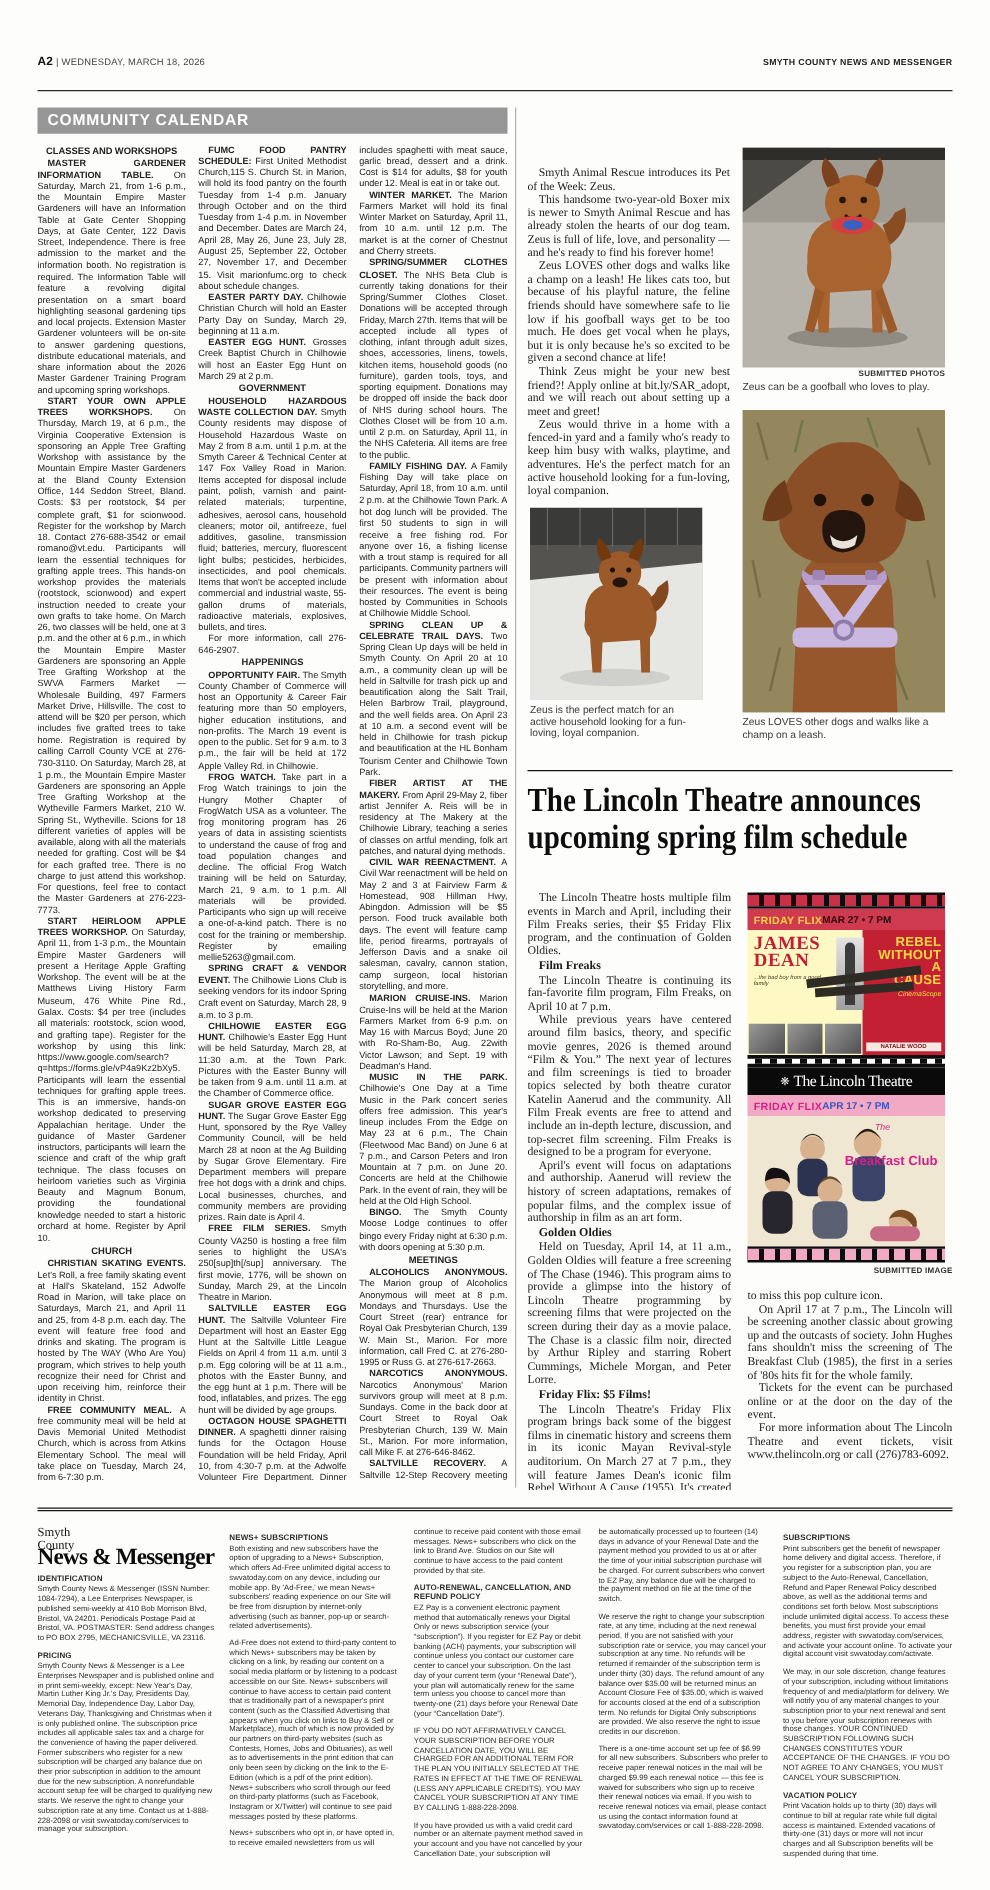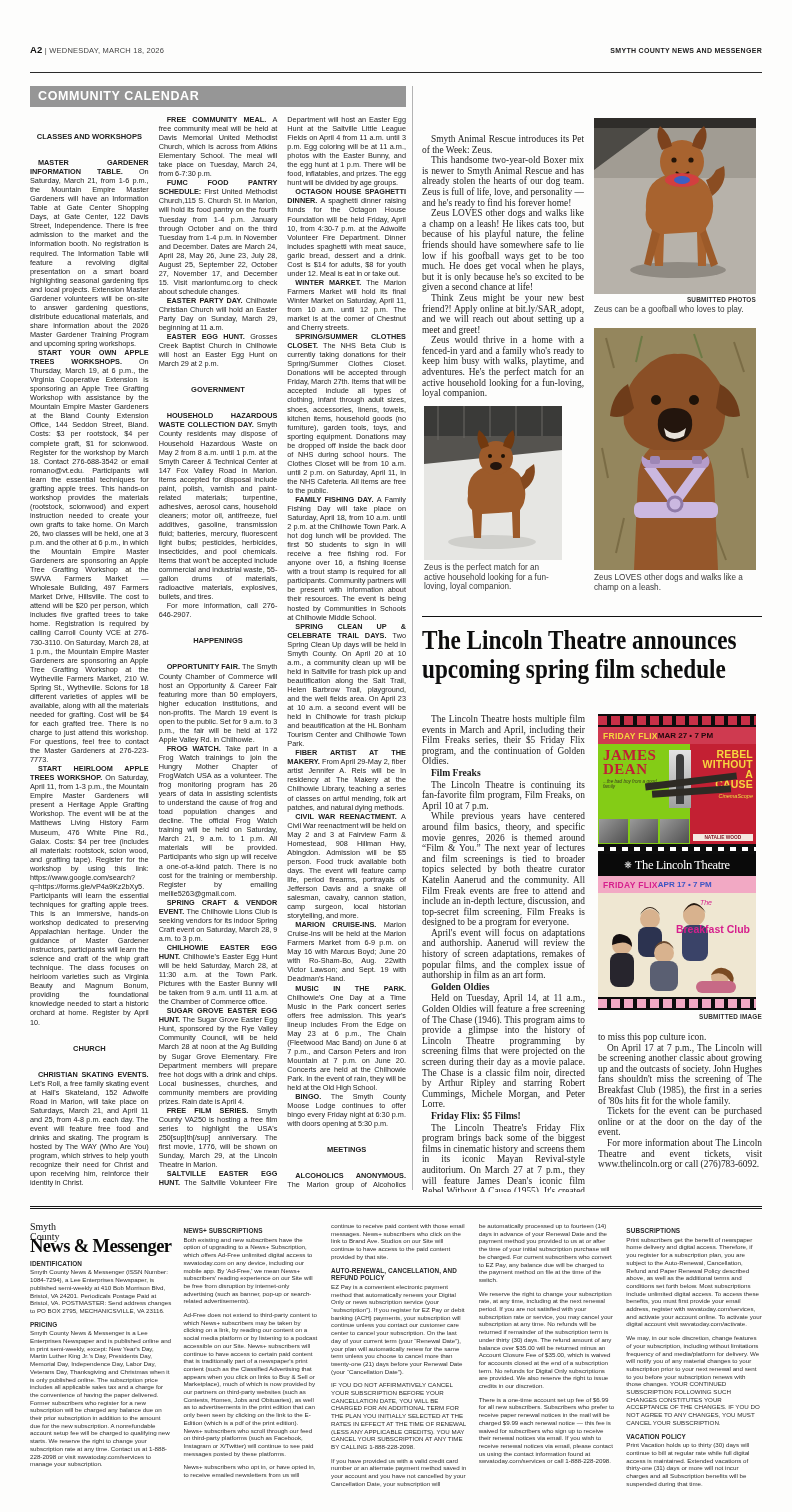--- a/index.html
+++ b/index.html
@@ -11,21 +11,21 @@
   .folio-left{font-size:7.5px;color:#444;letter-spacing:.2px;}
   .folio-left b{font-size:9.5px;color:#111;}
   .folio-right{font-size:7px;font-weight:bold;color:#222;letter-spacing:.3px;}
   .folio-rule{position:absolute;top:72px;left:30px;width:732px;height:1px;background:#2a2a2a;}
 
   
   .calendar{position:absolute;left:30px;top:86px;width:376px;}
   .cal-bar{height:21px;background:#969696;color:#fff;font-weight:bold;font-size:12.5px;letter-spacing:.6px;line-height:21px;padding-left:8px;box-sizing:border-box;}
   .cal-cols{margin-top:8px;height:1075px;column-count:3;column-gap:10px;column-fill:auto;overflow:hidden;
             font-size:7.3px;line-height:9.05px;text-align:justify;word-spacing:-.2px;color:#222;}
-  .cal-header{font-weight:bold;text-align:center;font-size:7.5px;margin:17px 0;}
+  .cal-header{font-weight:bold;text-align:center;font-size:7.5px;margin:1px 0;}
   .cal-entry{margin:0;text-indent:8px;}
   .cal-title{font-weight:bold;}
 
   .v-rule{position:absolute;left:412px;top:86px;width:1px;height:1104px;background:#b3b3b3;}
 
   
   .headline{font-family:"Liberation Serif","DejaVu Serif",serif;font-weight:bold;color:#0d0d0d;}
   .hl-inner{display:inline-block;transform-origin:0 60%;white-space:nowrap;}
   .serif-body{font-family:"Liberation Serif","DejaVu Serif",serif;font-size:9.4px;line-height:10.6px;text-align:justify;color:#1b1b1b;}
   .art-p{margin:0;text-indent:9px;}
@@ -58,21 +58,21 @@
   .strip{height:13px;background:repeating-linear-gradient(90deg,#c73047 0 9px,#0d0d0d 9px 13px);border-top:2px solid #0d0d0d;border-bottom:2px solid #0d0d0d;box-sizing:border-box;}
   .strip.pink{background:repeating-linear-gradient(90deg,#f2a9c4 0 9px,#0d0d0d 9px 13px);}
   .banner{height:17px;display:flex;align-items:center;justify-content:flex-start;padding:0 5px;box-sizing:border-box;}
   .banner1{background:#cf3a50;}
   .banner1 .b-label{color:#f7d63e;font-weight:bold;font-size:8.5px;letter-spacing:.3px;}
   .banner1 .b-time{color:#23080c;font-weight:bold;font-size:8px;}
   .banner2{background:#f2a9c4;}
   .banner2 .b-label{color:#d61f8d;font-weight:bold;font-size:8.5px;letter-spacing:.3px;}
   .banner2 .b-time{color:#3b55c4;font-weight:bold;font-size:8px;}
   .rebel{height:100px;display:flex;position:relative;}
-  .rebel-left{width:58%;background:#84cc16;position:relative;padding:4px 0 0 5px;box-sizing:border-box;}
+  .rebel-left{width:58%;background:#fef9c3;position:relative;padding:4px 0 0 5px;box-sizing:border-box;}
   .rebel-actor{color:#c21f35;font-family:"Liberation Serif",serif;font-weight:bold;font-size:15px;line-height:14px;letter-spacing:.5px;}
   .rebel-tagline{font-size:4.6px;color:#3a3a20;font-style:italic;margin-top:3px;width:60px;line-height:5.4px;}
   .rebel-photos{position:absolute;bottom:0;left:0;width:100%;height:26px;display:flex;}
   .rebel-photos div{flex:1;margin:1px;background:linear-gradient(135deg,#9a9a9a,#4f4f4f);}
   .rebel-right{width:42%;background:#c32033;position:relative;padding:5px 3px 0 3px;box-sizing:border-box;text-align:right;}
   .rebel-title{color:#f7d63e;font-weight:bold;font-size:10.5px;line-height:10px;letter-spacing:.2px;}
   .rebel-format{color:#f0df3f;font-style:italic;font-size:5.5px;margin-top:4px;}
   .rebel-costar{position:absolute;bottom:3px;left:3px;right:3px;background:#f5e8e0;color:#7c1020;font-size:4.8px;font-weight:bold;text-align:center;line-height:7px;}
   .rebel-fig{position:absolute;left:52%;top:6px;width:22px;height:58px;background:linear-gradient(#e3e3e3,#9f9f9f);transform:translateX(-50%);}
   .rebel-fig::after{content:"";position:absolute;left:7px;top:4px;width:8px;height:50px;background:#3c3c3c;border-radius:4px 4px 0 0;}

